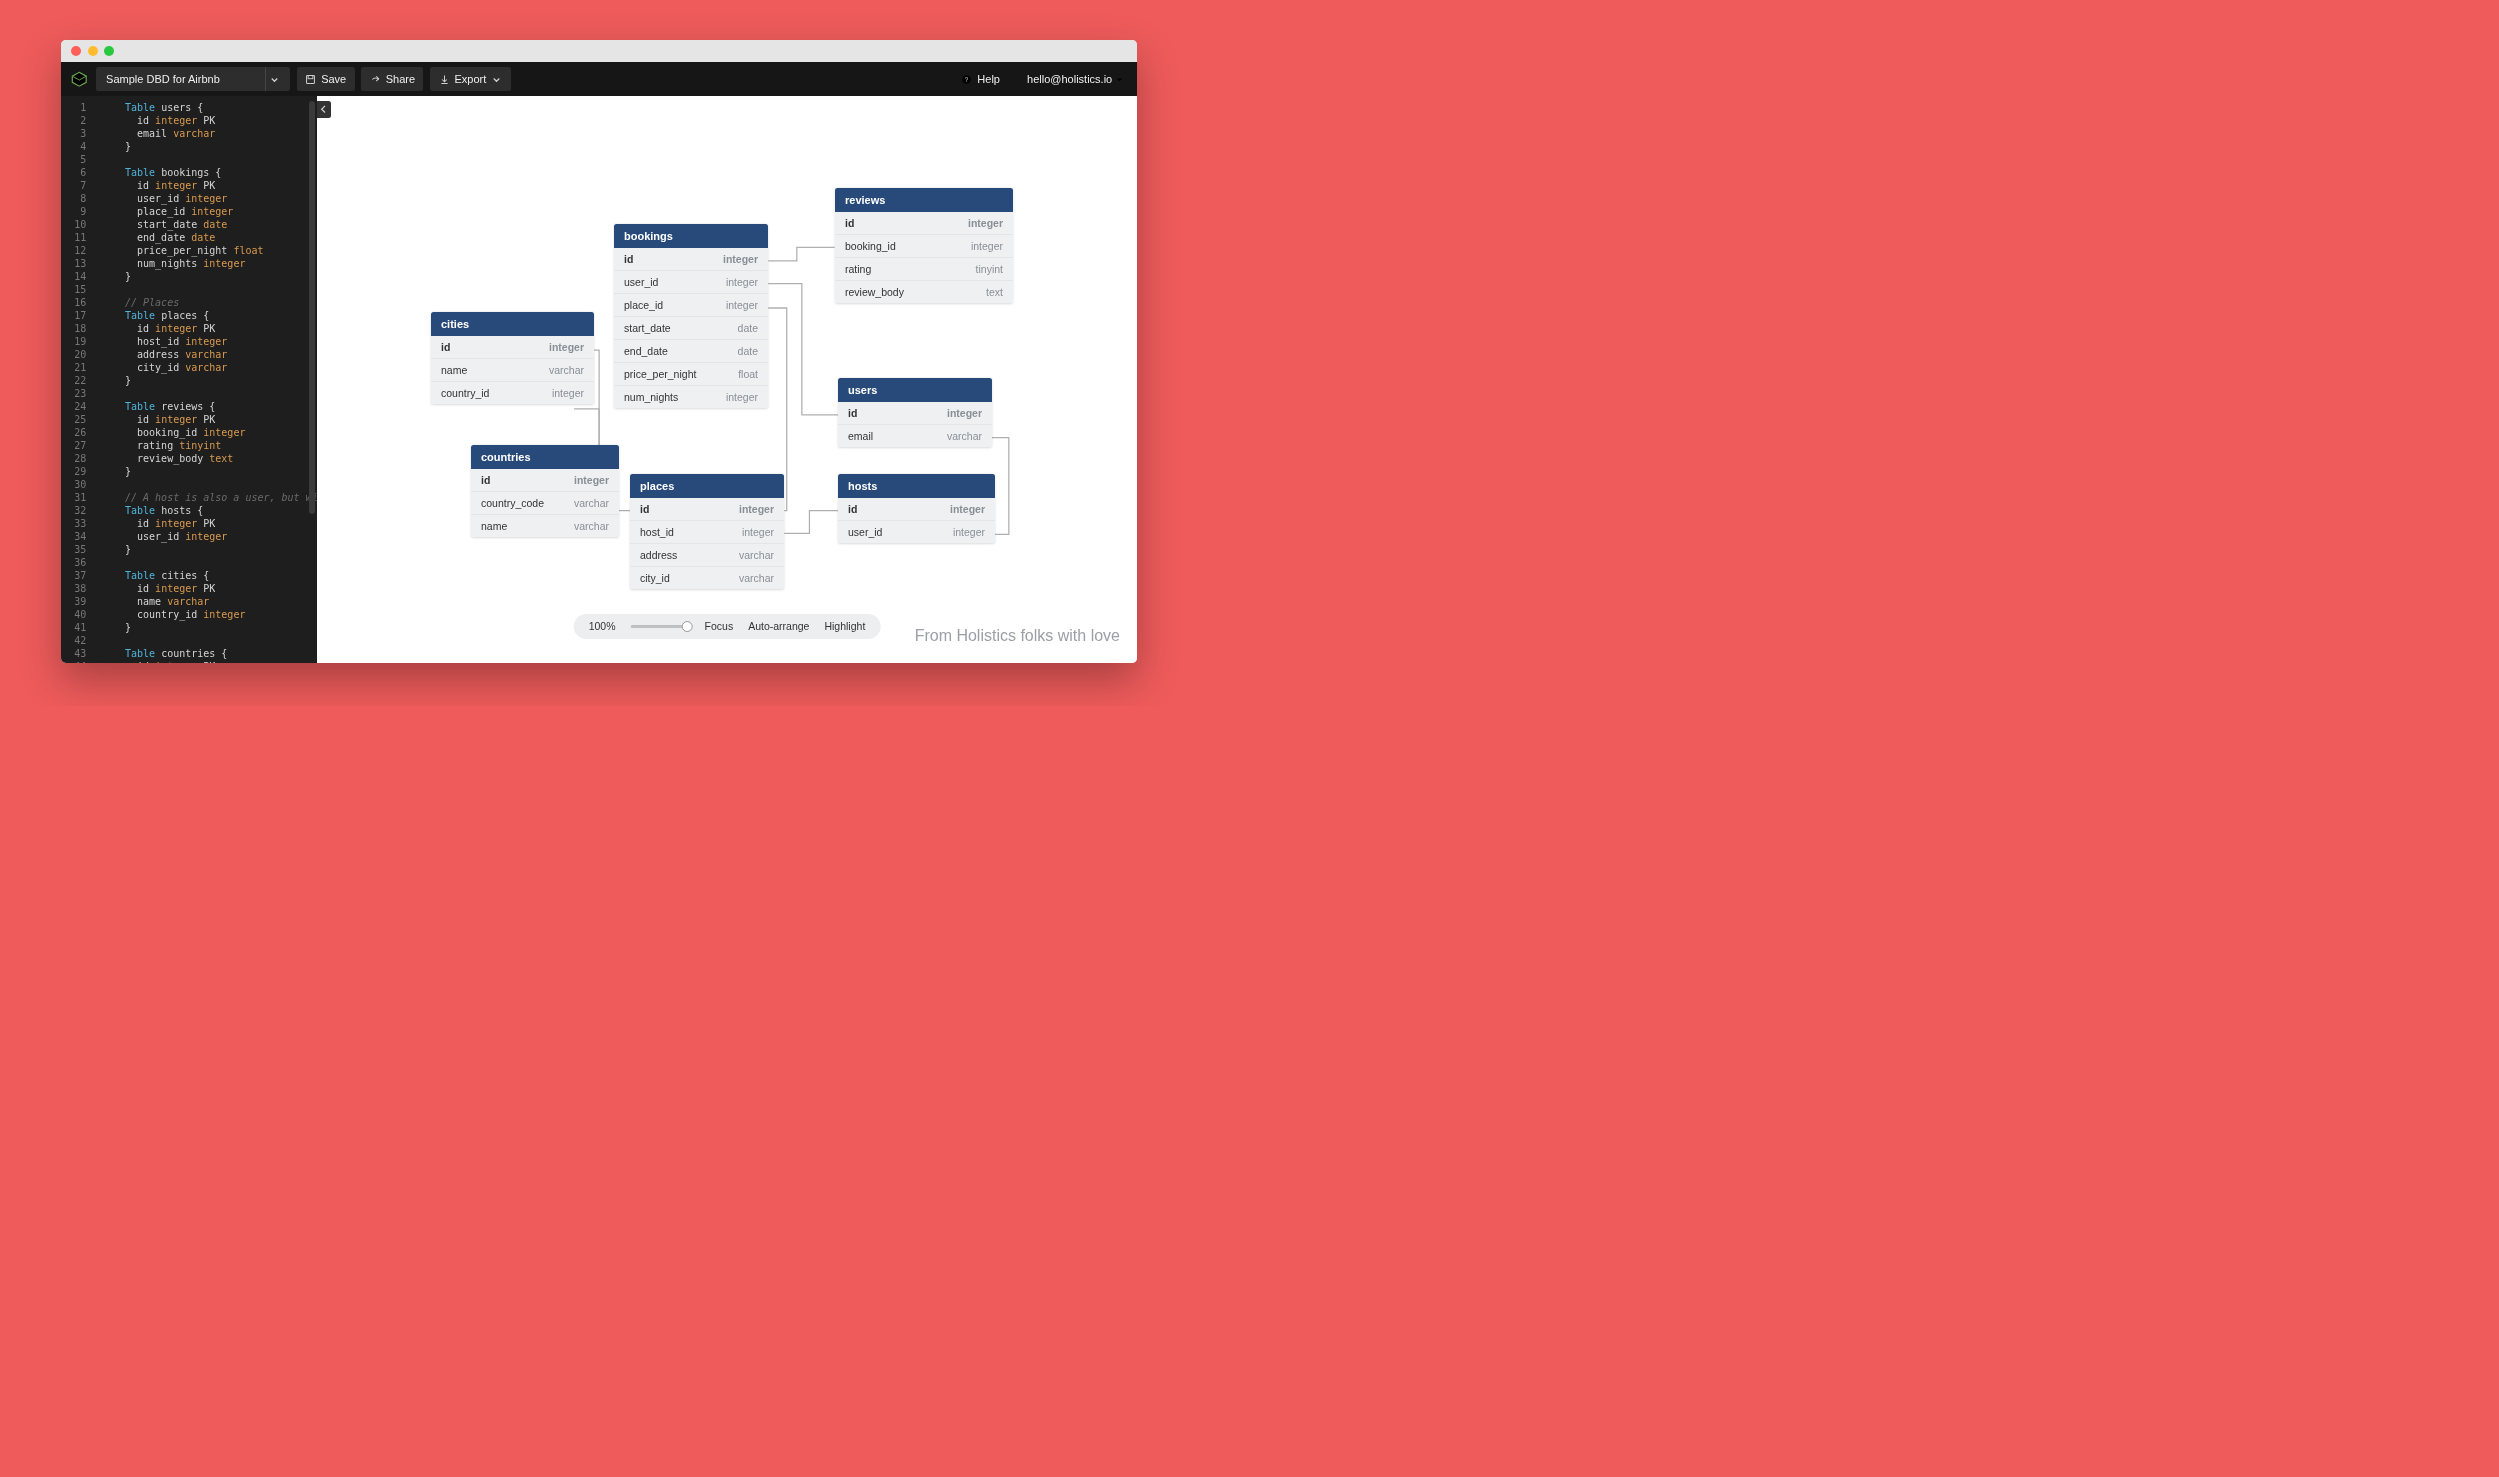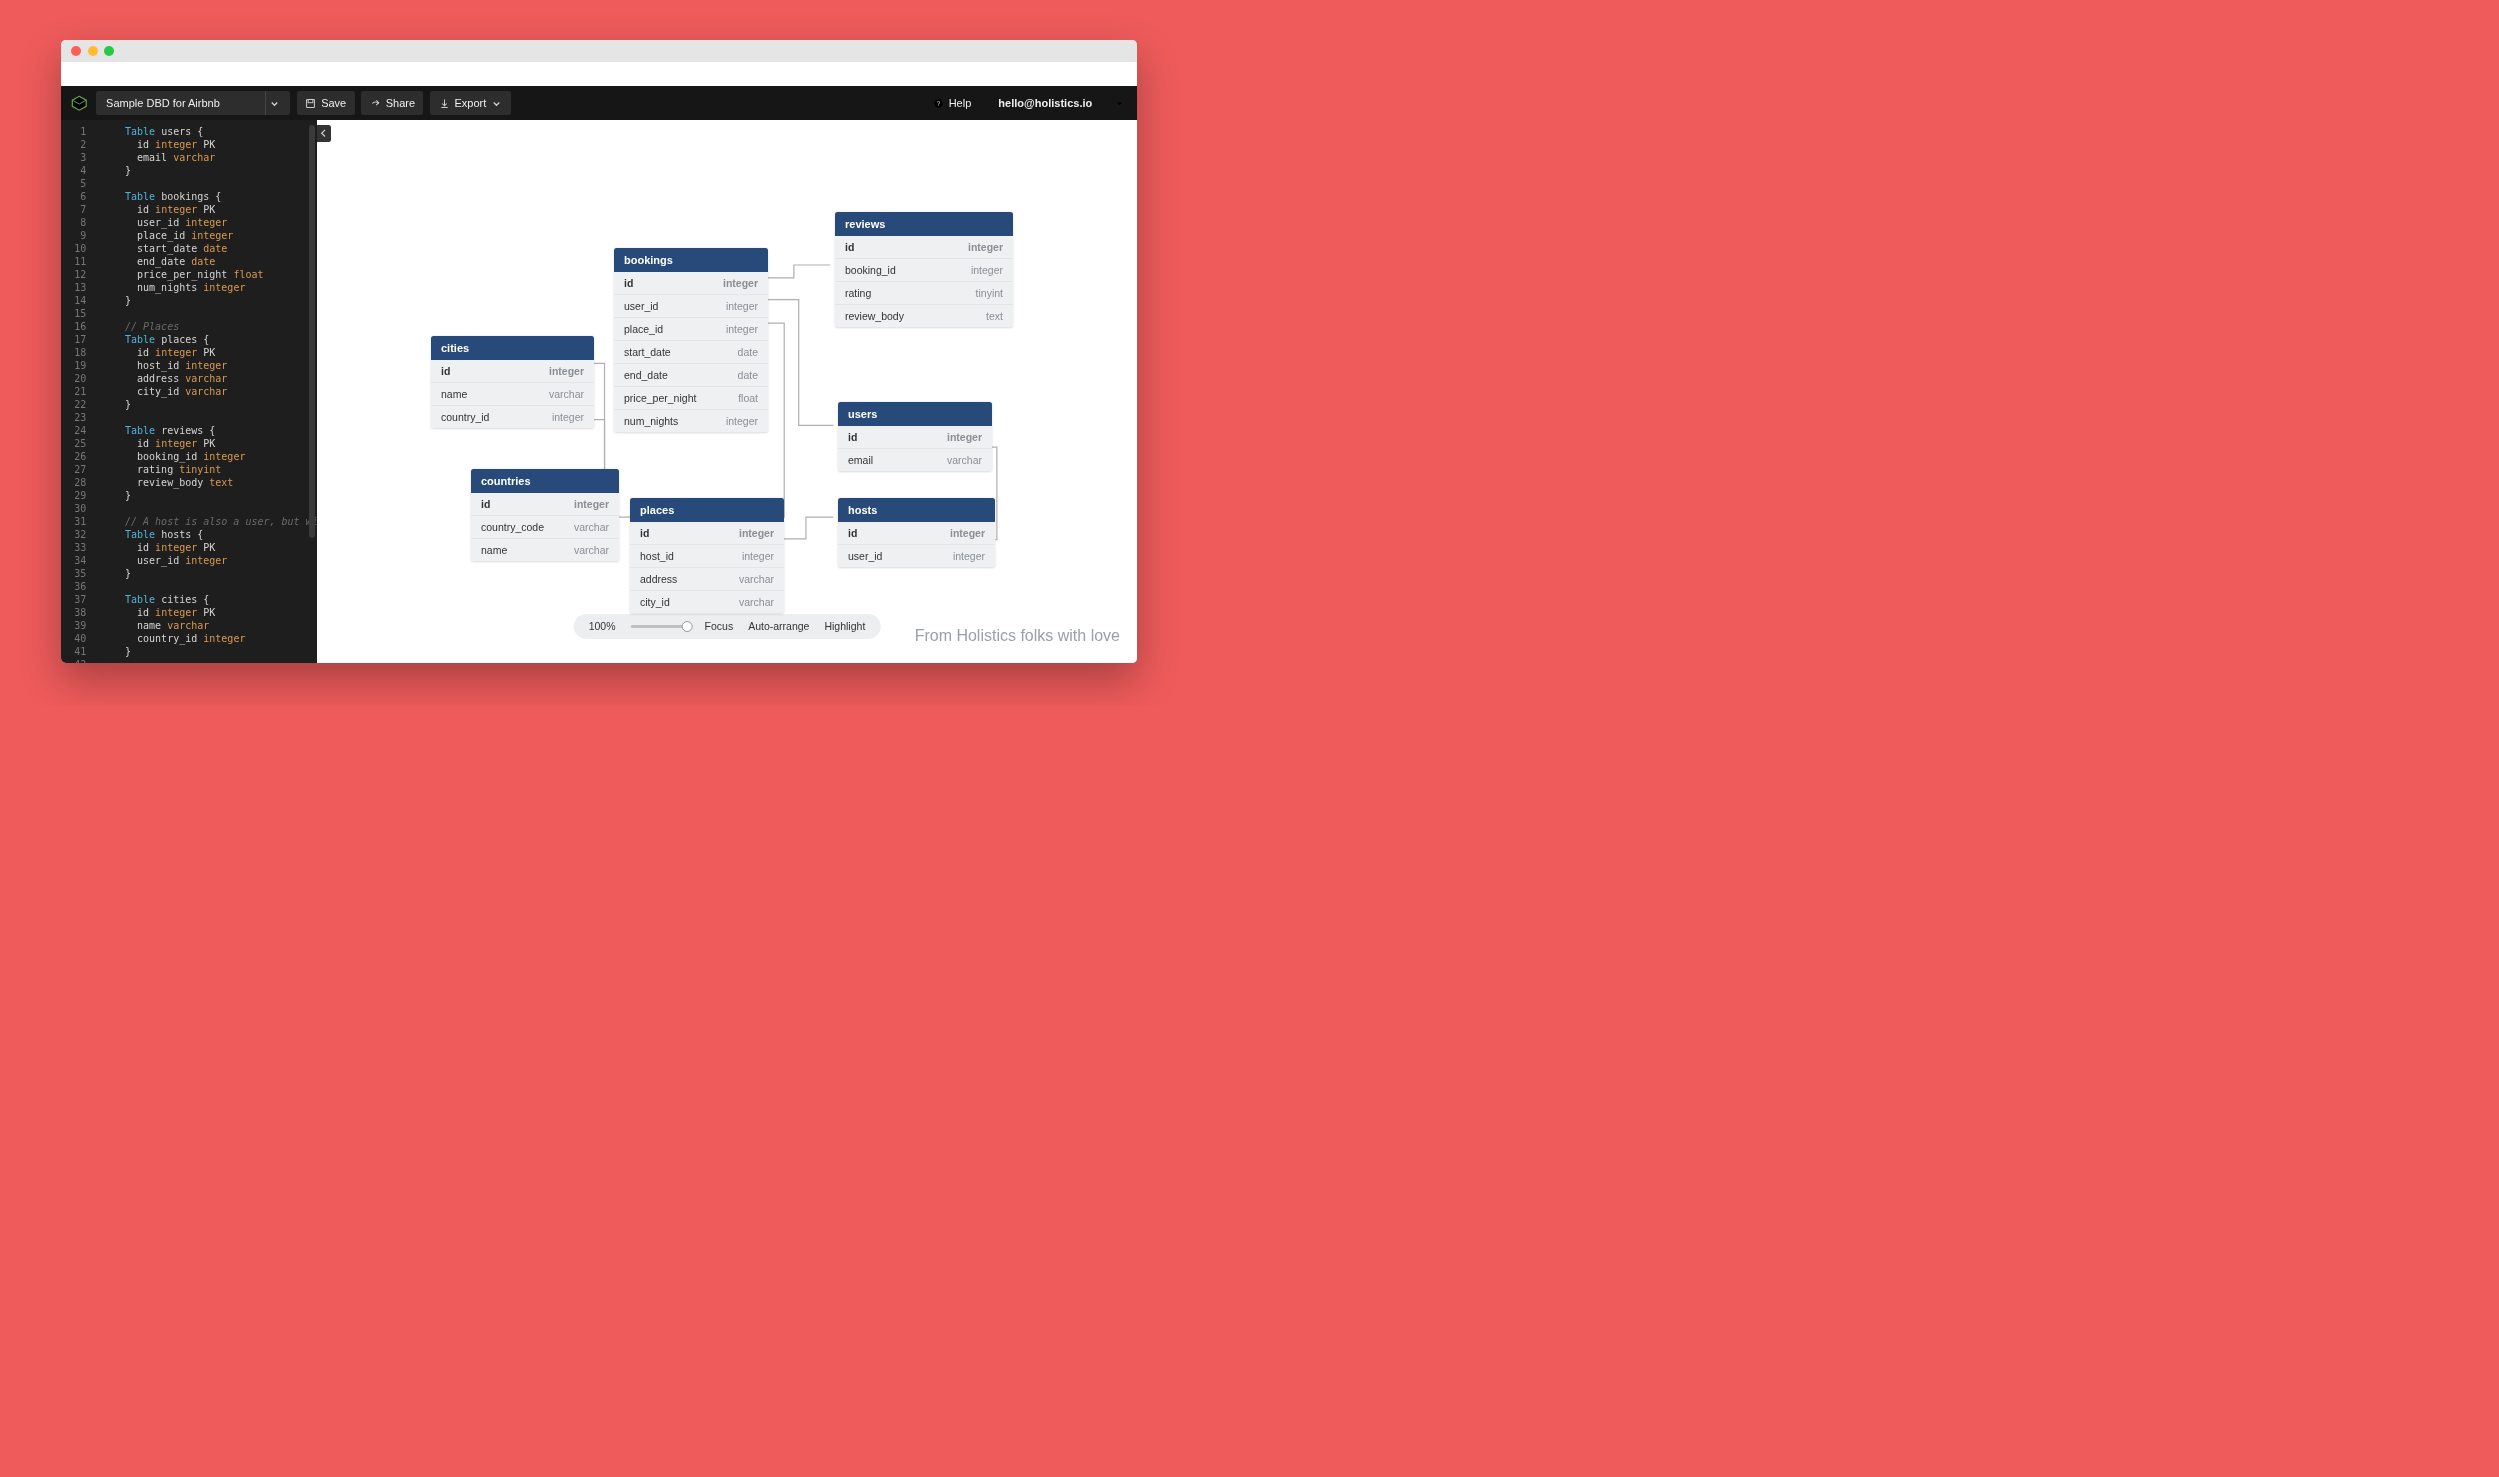--- a/index.html
+++ b/index.html
@@ -36,21 +36,20 @@
 
   .toolbar {
     height: 34px;
     background: #161616;
     display: flex;
     align-items: center;
     padding: 0 8.4px;
     gap: 6.7px;
     color: #eee;
     font-size: 11px;
-    margin-top: 24px;
   }
   .logo {
     width: 20px; height: 20px;
     display:flex;align-items:center;justify-content:center;
   }
   .proj-select {
     display:flex;align-items:center;gap:8.4px;
     background: #2d2d2d;
     border-radius: 2.5px;
     height: 23.6px;
@@ -62,21 +61,21 @@
     display:flex;align-items:center;gap:5px;
     background: #2d2d2d;
     border-radius: 2.5px;
     height: 23.6px;
     padding: 0 8.4px;
     cursor:pointer;
   }
   .tb-btn svg, .proj-select svg { stroke:#ccc; fill:none; }
   .tb-spacer { flex:1; }
   .help-link { display:flex;align-items:center;gap:5px; }
-  .user-drop { display:flex;align-items:center;gap:22px; padding:0 3.4px;font-weight:bold;}
+  .user-drop { display:flex;align-items:center;gap:2px; padding:0 3.4px;}
 
   .main {
     flex:1;
     display:flex;
     overflow:hidden;
     position:relative;
   }
   .editor {
     width: 256px;
     background: #1e1e1e;

